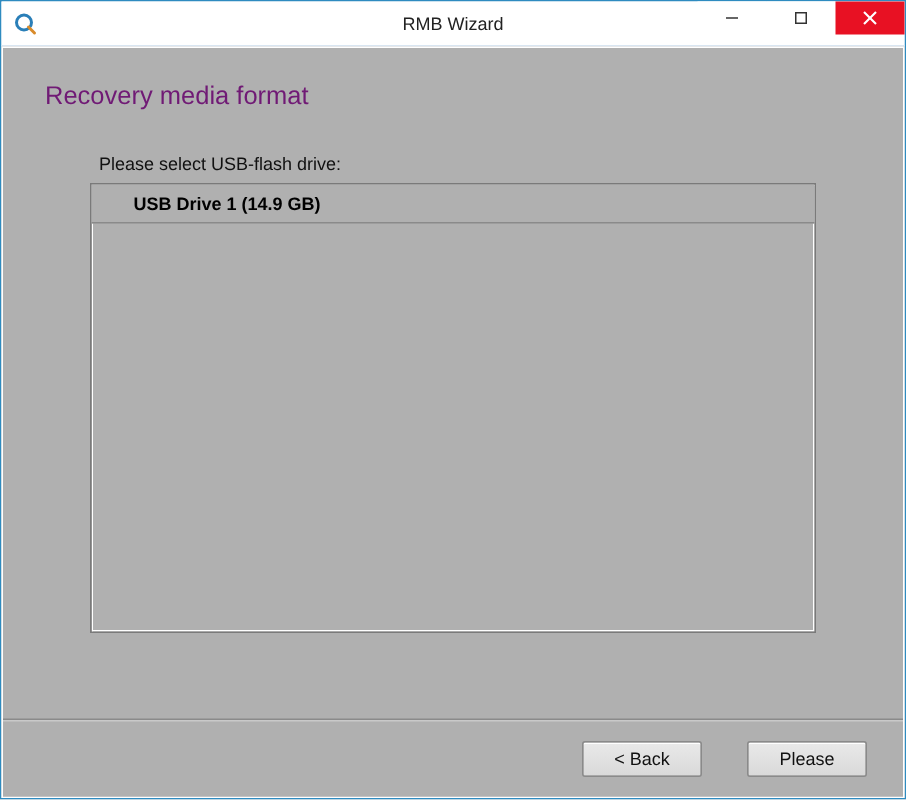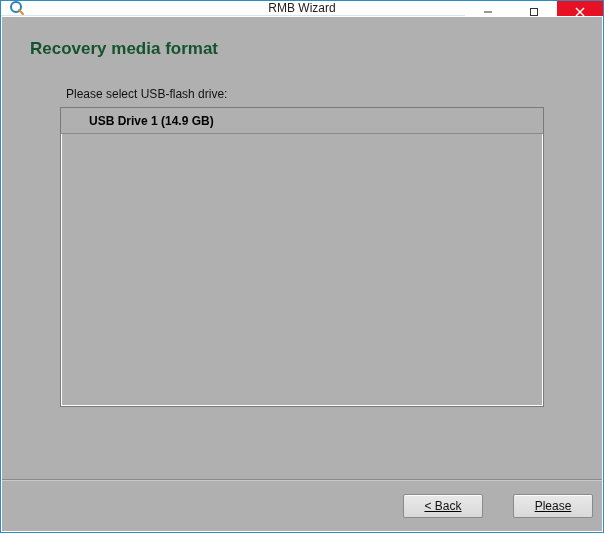--- a/index.html
+++ b/index.html
@@ -9,21 +9,21 @@
     background: #fff;
   }
   .window {
     width: 604px; height: 533px;
     border: 1px solid #2e8bc0;
     background: #fff;
     display: flex; flex-direction: column;
     position: relative;
   }
   .titlebar {
-    height: 15px;
+    height: 30px;
     background: #fff;
     border-bottom: 1px solid #d9e6f2;
     display: flex; align-items: center;
     position: relative;
   }
   .titlebar .app-icon {
     width: 16px; height: 16px;
     margin: 0 8px;
     display: inline-flex; align-items: center; justify-content: center;
   }
@@ -62,23 +62,23 @@
     margin: 0;
     display: flex; flex-direction: column;
     position: relative;
   }
   .content {
     flex: 1;
     padding: 18px 16px 0 16px;
     position: relative;
   }
   .page-heading {
-    color: #14532d;
+    color: #701a75;
     font-size: 17px;
-    font-weight: 700;
+    font-weight: 400;
     margin: 4px 0 28px 12px;
   }
   .prompt {
     font-size: 12px;
     color: #111;
     margin: 0 0 6px 48px;
   }
   .listbox {
     margin: 0 42px 0 42px;
     height: 300px;
@@ -98,22 +98,21 @@
   }
 
   .button-row {
     height: 52px;
     border-top: 1px solid #8a8a8a;
     box-shadow: inset 0 1px 0 #c9c9c9;
     background: #b0b0b0;
     display: flex; align-items: center;
     justify-content: flex-end;
     gap: 6px;
-    padding: 0 9px;
-    text-decoration: underline;
+    padding: 0 24px;
   }
   .btn {
     min-width: 80px;
     height: 24px;
     padding: 0 14px;
     font-size: 12px;
     color: #111;
     background: linear-gradient(#e9e9e9, #d9d9d9);
     border: 1px solid #8a8a8a;
     border-radius: 2px;

